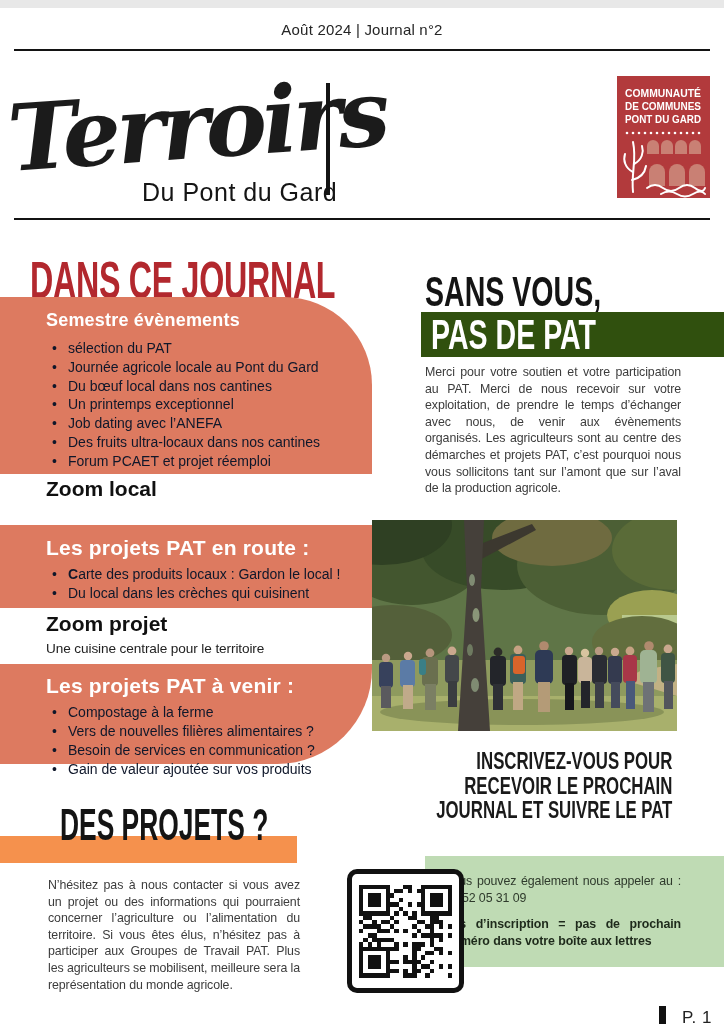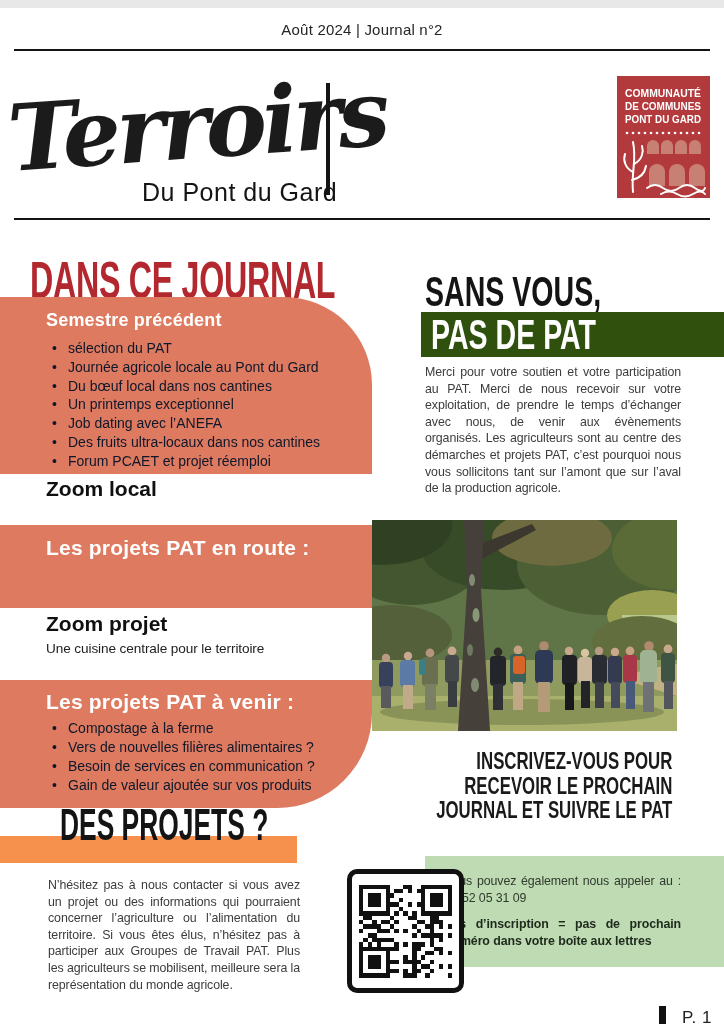--- a/index.html
+++ b/index.html
@@ -28,21 +28,21 @@
 
   
   .cond{display:inline-block;font-weight:bold;line-height:1;transform-origin:left center;}
 
   
   .toc-title{position:absolute;left:30px;top:246px;font-size:52px;color:var(--dark-red);
     white-space:nowrap;transform:scaleX(.62);letter-spacing:-.5px;}
   .sbox{position:absolute;left:0;width:372px;background:var(--salmon);color:#fff;padding-left:46px;}
   .sbox.b1{top:289px;height:177px;border-top-right-radius:88px;padding-top:12px;}
   .sbox.b2{top:517px;height:83px;padding-top:10px;}
-  .sbox.b3{top:672px;height:128px;border-bottom-right-radius:95px;padding-top:9px;}
+  .sbox.b3{top:656px;height:100px;border-bottom-right-radius:95px;padding-top:9px;}
   .sbox h3{font-size:18px;line-height:22px;letter-spacing:.2px;}
   .sbox.b2 h3,.sbox.b3 h3{font-size:21px;line-height:26px;}
   .sbox ul{list-style:none;margin-top:8px;font-size:14px;line-height:18.8px;color:#0f172a;}
   .sbox.b2 ul,.sbox.b3 ul{margin-top:4px;line-height:19px;}
   .sbox li{position:relative;padding-left:22px;}
   .sbox li::before{content:"\2022";position:absolute;left:6px;font-size:14px;}
   .list-enroute li:first-child::first-letter{font-weight:bold;}
   .zoom-block{position:absolute;left:46px;color:#101010;}
   .zoom-block.z1{top:469px}.zoom-block.z2{top:604px}
   .zoom-block h3{font-size:21px;line-height:24px;}
@@ -128,38 +128,42 @@
         <path d="M30 112 q 8 -6 16 0 t 16 0 t 16 0 t 10 0"></path>
         <path d="M44 118 q 8 -5 16 0 t 16 0 t 12 0"></path>
       </g>
     </svg>
   </div>
   <div class="rule bottom"></div>
 
   <div class="toc-title cond">DANS CE JOURNAL</div>
 
   <div class="sbox b1">
-    <h3>Semestre précédent</h3>
+    <h3>Semestre évènements</h3>
     <ul>
         <li>sélection du PAT</li>
         <li>Journée agricole locale au Pont du Gard</li>
         <li>Du bœuf local dans nos cantines</li>
         <li>Un printemps exceptionnel</li>
         <li>Job dating avec l’ANEFA</li>
         <li>Des fruits ultra-locaux dans nos cantines</li>
         <li>Forum PCAET et projet réemploi</li>
       </ul>
   </div>
 
   <div class="zoom-block z1">
     <h3>Zoom local</h3>
   </div>
 
   <div class="sbox b2">
     <h3>Les projets PAT en route :</h3>
+    <ul class="list-enroute">
+        <li>Carte des produits locaux : Gardon le local !</li>
+        <li>Du local dans les crèches qui cuisinent</li>
+      </ul>
   </div>
 
   <div class="zoom-block z2">
     <h3>Zoom projet</h3>
     <p>Une cuisine centrale pour le territoire</p>
   </div>
 
   <div class="sbox b3">
     <h3>Les projets PAT à venir :</h3>
     <ul>

